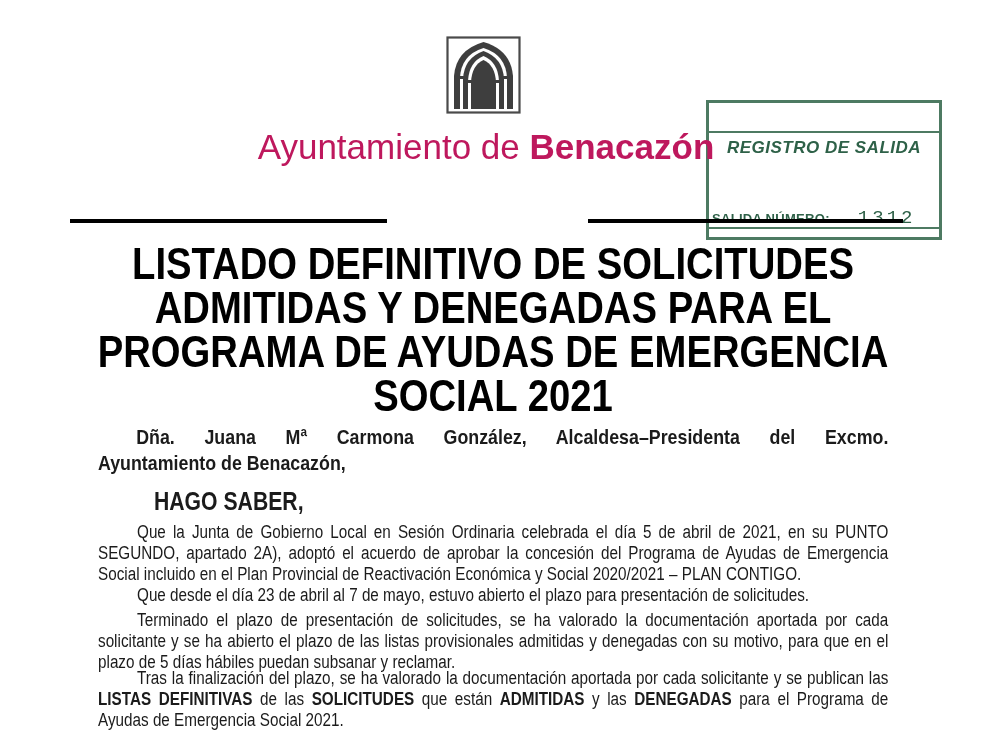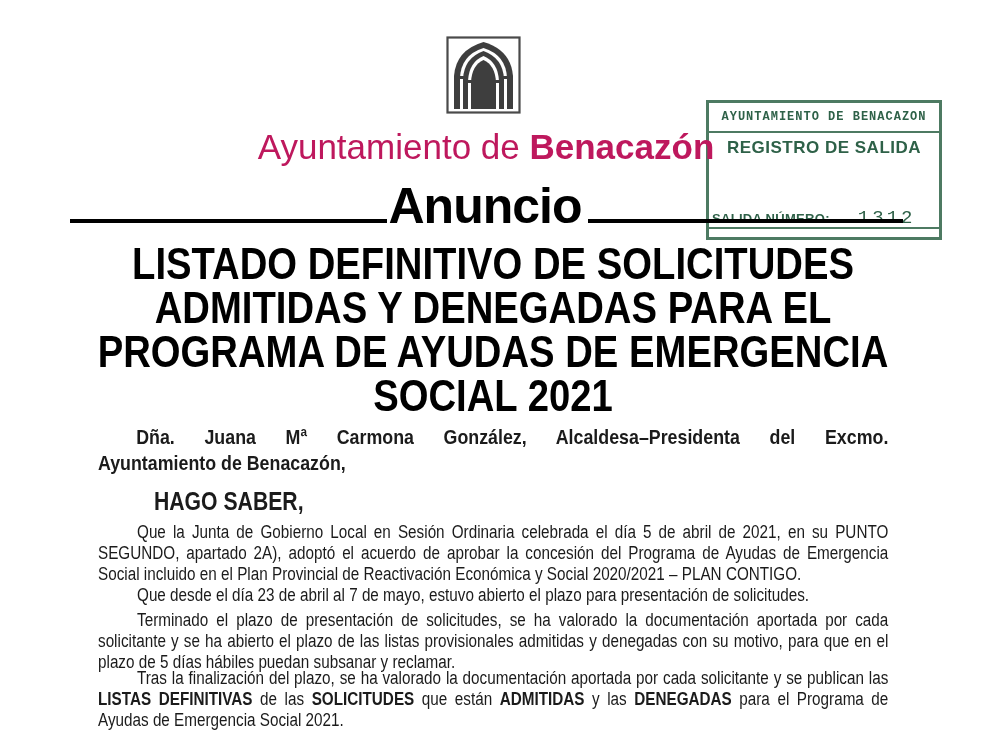--- a/index.html
+++ b/index.html
@@ -84,20 +84,21 @@
   .sep1 { top: 28px; }
   .sep2 { top: 124px; }
   .stamp-registro {
     position: absolute;
     top: 35px; left: 0; width: 100%;
     text-align: center;
     font-weight: bold;
     font-size: 17px;
     letter-spacing: 0.5px;
     white-space: nowrap;
+    font-style: italic;
   }
   .stamp-datebox {
     position: absolute;
     left: 20px; top: 55px;
     width: 186px; height: 40px;
     box-sizing: border-box;
     border: 2px solid var(--stamp-border, #4d7a62);
     text-align: center;
     line-height: 37px;
     font-family: "Liberation Mono", "DejaVu Sans Mono", monospace;
@@ -204,25 +205,23 @@
     <path d="M25 73 L25 46 Q26 29 37.5 24 Q49 29 50 46 L50 73 Z" fill="#3e3e3e"></path>
     <rect x="10" y="40" width="9" height="3" fill="#3e3e3e"></rect>
     <rect x="56" y="40" width="9" height="3" fill="#3e3e3e"></rect>
     <rect x="20" y="44" width="7" height="3" fill="#3e3e3e"></rect>
     <rect x="48" y="44" width="7" height="3" fill="#3e3e3e"></rect>
   </svg>
 
   <div class="org-title"><span>Ayuntamiento de </span><span class="bold-part">Benacazón</span></div>
 
   <div class="rule rule-left"></div>
-  <h1 class="anuncio">Anuncio</h1>
   <div class="rule rule-right"></div>
 
   <div class="stamp">
-    <div class="stamp-org">AYUNTAMIENTO DE BENACAZON</div>
     <div class="stamp-sep sep1"></div>
     <div class="stamp-registro">REGISTRO DE SALIDA</div>
     <div class="stamp-number"><span class="lbl">SALIDA NÚMERO:</span><span class="num">1312</span></div>
     <div class="stamp-sep sep2"></div>
   </div>
 
   <div class="doc-heading">
     <div>LISTADO DEFINITIVO DE SOLICITUDES</div>
     <div>ADMITIDAS Y DENEGADAS PARA EL</div>
     <div>PROGRAMA DE AYUDAS DE EMERGENCIA</div>

